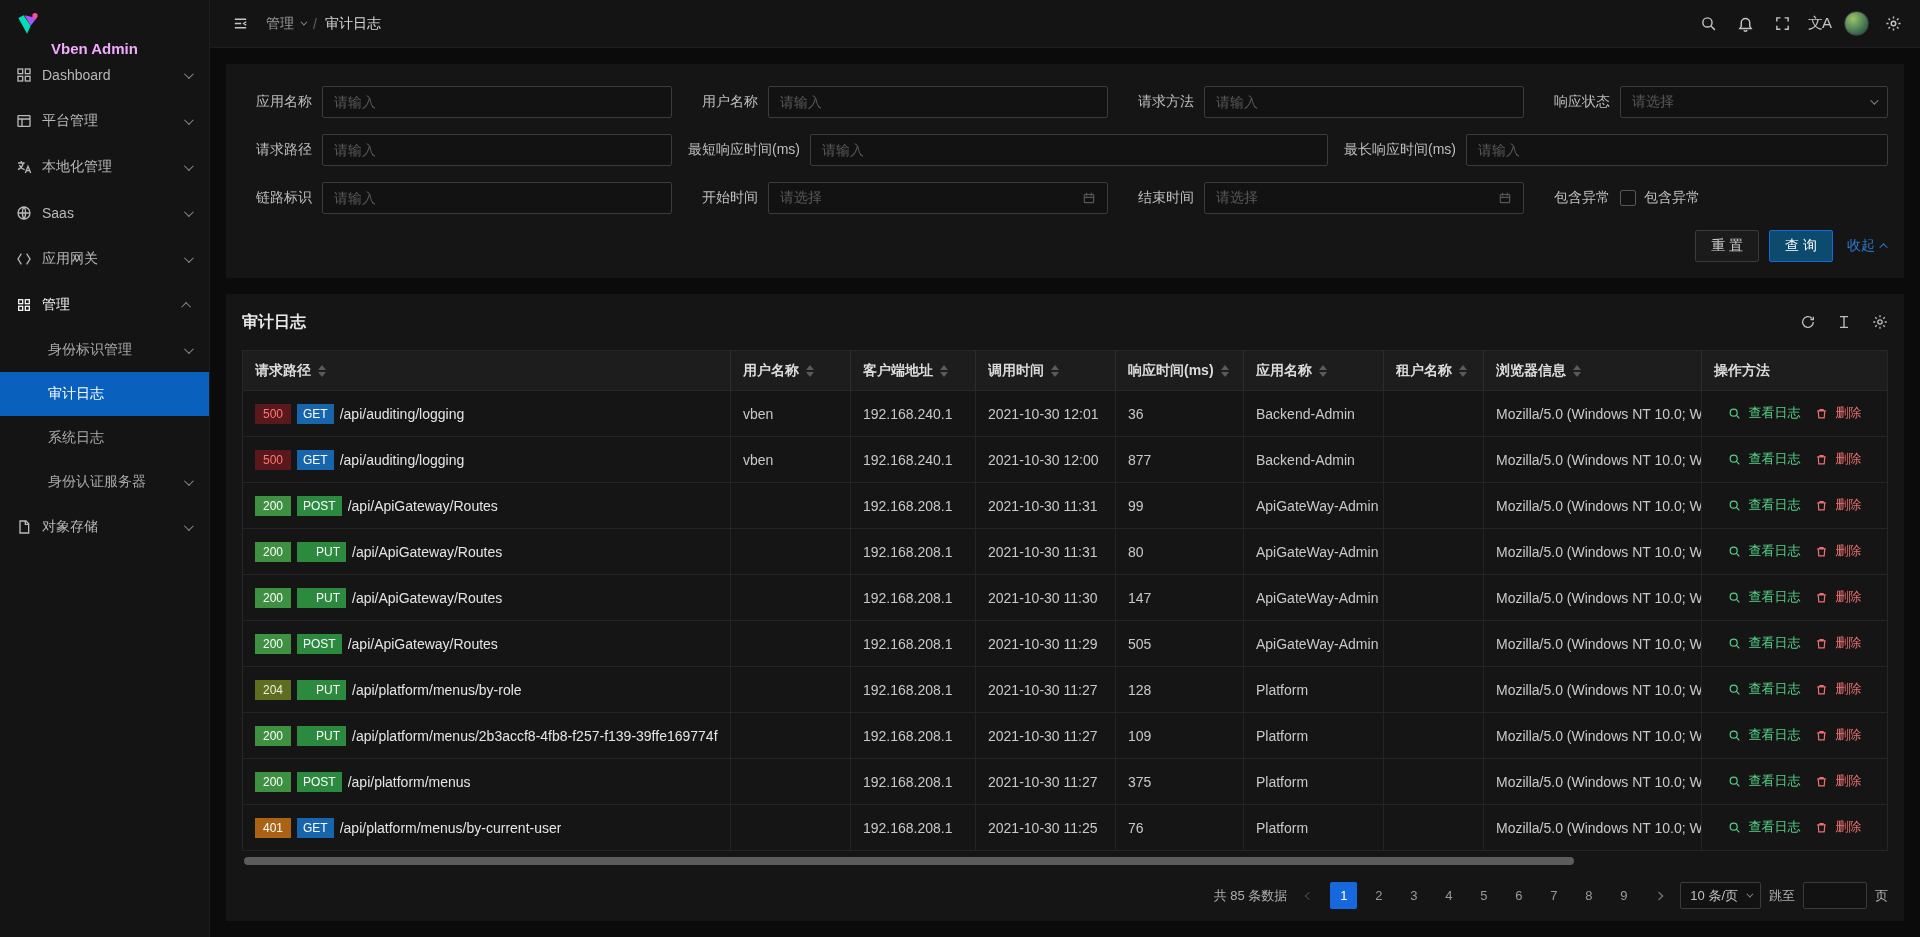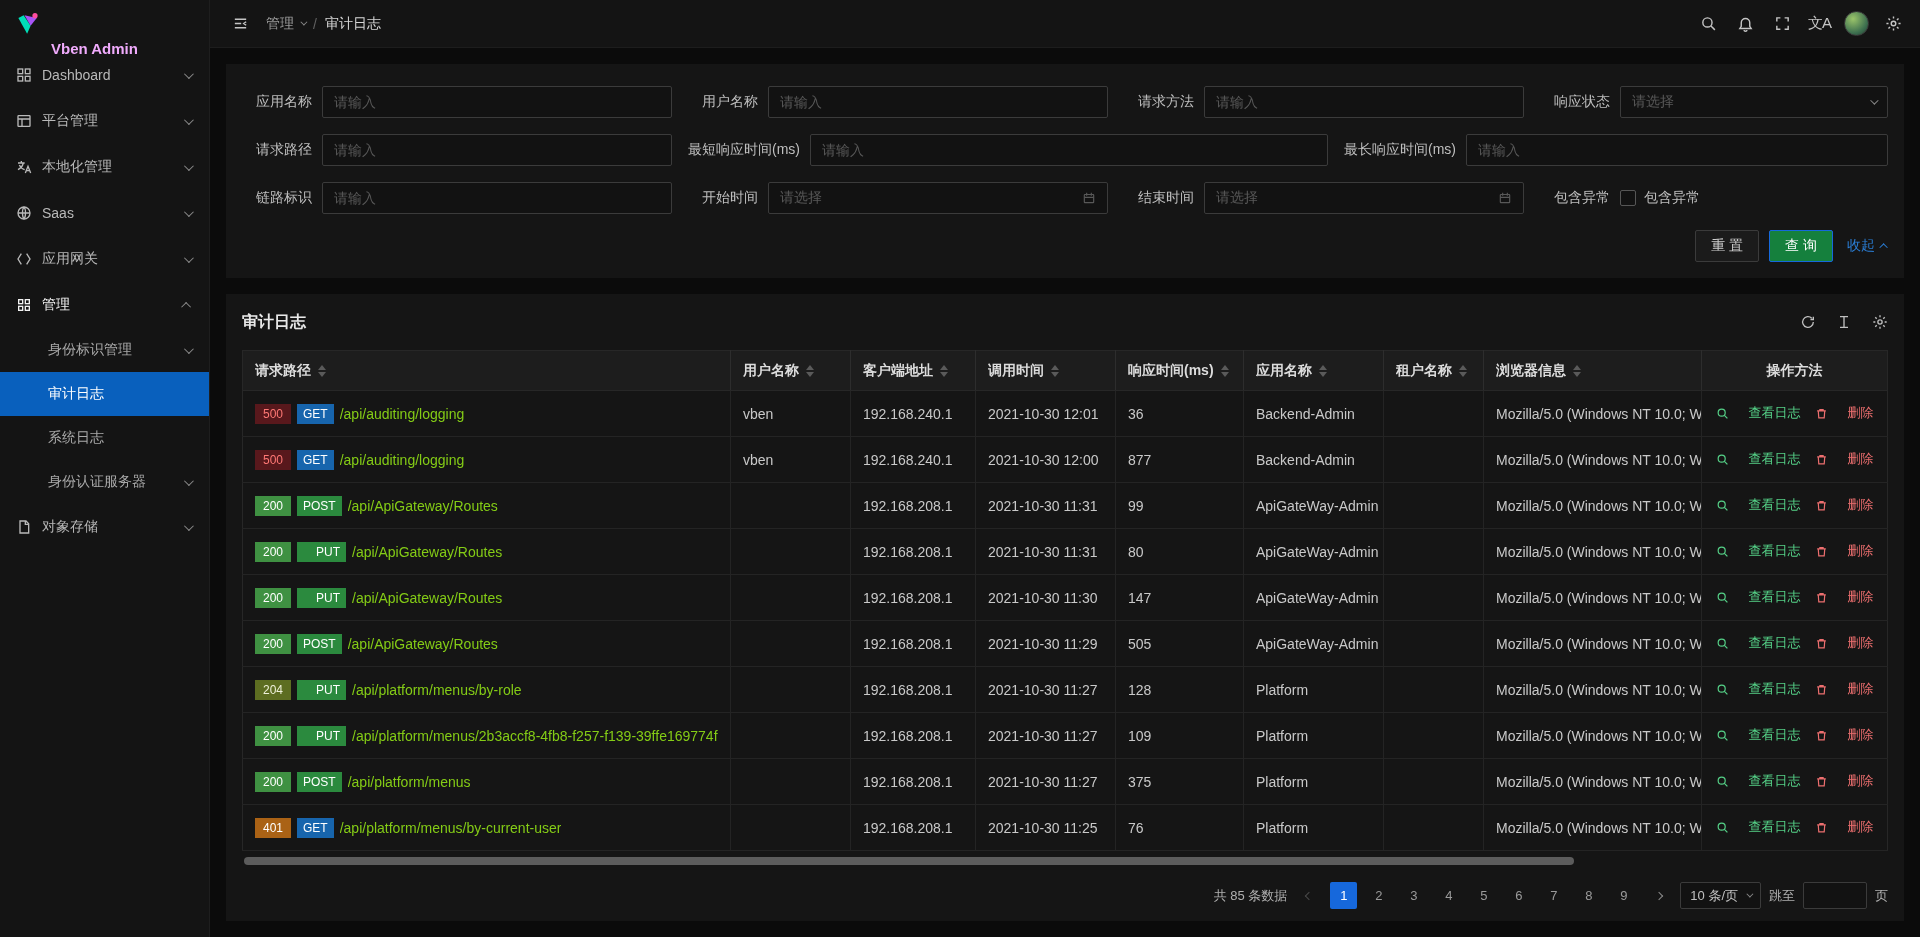--- a/index.html
+++ b/index.html
@@ -59,54 +59,54 @@
   .inp { flex: 1; height: 32px; background: #121212; border: 1px solid #3b3b3b; border-radius: 2px; padding: 0 11px; color: #cfcfcf; font-size: 14px; outline: none; min-width: 0; font-family: inherit; }
   .inp::placeholder { color: #585858; }
   .fakeinp { flex: 1; height: 32px; background: #121212; border: 1px solid #3b3b3b; border-radius: 2px; padding: 0 11px; display: flex; align-items: center; cursor: pointer; min-width: 0; }
   .fakeinp .ph { color: #585858; flex: 1; white-space: nowrap; overflow: hidden; }
   .fakeinp .chev { width: 6px; height: 6px; }
   .fakeinp svg { width: 14px; height: 14px; color: #585858; flex: none; }
   .cb { width: 16px; height: 16px; border: 1px solid #565656; border-radius: 2px; background: #121212; cursor: pointer; flex: none; }
   .cb-lb { margin-left: 8px; color: #bfbfbf; white-space: nowrap; }
   .factions { display: flex; justify-content: flex-end; align-items: center; gap: 10px; margin-top: 6px; }
   .btn { height: 32px; padding: 0 15px; border-radius: 2px; border: 1px solid #3b3b3b; background: #1b1b1b; color: #cfcfcf; font-size: 14px; cursor: pointer; font-family: inherit; }
-  .btn.primary { background: #15803d; border-color: #1668dc; color: #fff; }
+  .btn.primary { background: #0c4a6e; border-color: #1668dc; color: #fff; }
   .collapse-link { display: inline-flex; align-items: center; gap: 7px; color: #2a7dd4; cursor: pointer; margin-left: 4px; }
   .collapse-link .chev { border-color: #2a7dd4; width: 6px; height: 6px; }
 
   
   .table-panel { flex: 1; display: flex; flex-direction: column; min-height: 0; padding: 0 16px 12px 16px; }
   .phead { height: 56px; flex: none; display: flex; align-items: center; }
   .ptitle { font-size: 16px; font-weight: bold; color: #e8e8e8; }
   .ptools { margin-left: auto; display: flex; align-items: center; gap: 20px; color: #c0c0c0; }
   .ptools svg { width: 16px; height: 16px; cursor: pointer; display: block; }
 
   table { width: 100%; border-collapse: collapse; table-layout: fixed; border: 1px solid #272727; }
   thead th { background: #1d1d1d; height: 40px; font-weight: 600; color: #dcdcdc; text-align: left; padding: 0 12px; border-right: 1px solid #2d2d2d; border-bottom: 1px solid #272727; }
-  thead th:last-child { border-right: none; text-align: center; }
+  thead th:last-child { border-right: none; text-align: left; }
   .thc { display: flex; align-items: center; }
   .thc span { white-space: nowrap; overflow: hidden; }
   .sorter { display: inline-flex; flex-direction: column; gap: 2px; margin-left: 7px; cursor: pointer; flex: none; }
   .sorter i { width: 0; height: 0; border-left: 4px solid transparent; border-right: 4px solid transparent; }
   .sorter .up { border-bottom: 5px solid #5a5a5a; }
   .sorter .dn { border-top: 5px solid #5a5a5a; }
   tbody td { height: 45px; padding: 0 12px; border-right: 1px solid #242424; border-bottom: 1px solid #242424; color: #c9c9c9; white-space: nowrap; overflow: hidden; }
   tbody td:last-child { border-right: none; }
   .c-path { display: flex; align-items: center; gap: 6px; height: 45px; }
   .tag { flex: none; display: inline-block; min-width: 36px; text-align: center; padding: 2px 6px; border-radius: 0; font-size: 12px; line-height: 16px; }
   .st-500 { background: #58181c; color: #ff7875; }
   .st-200 { background: #3f9142; color: #fff; }
   .st-204 { background: #5d6d21; color: #eef0d8; }
   .st-401 { background: #aa6215; color: #fff; }
   .m-get  { background: #1765ad; color: #fff; }
   .m-post { background: #2b8a3e; color: #fff; }
   .m-put  { background: #2b8a3e; color: #fff; padding-left: 19px; }
-  .pth { color: #84cc16; overflow: hidden; text-overflow: clip; }
+  .pth { color: #e5e5e5; overflow: hidden; text-overflow: clip; }
   .c-act { text-align: center; }
-  .act { display: inline-flex; align-items: center; gap: 20px; cursor: pointer; font-size: 13px; }
+  .act { display: inline-flex; align-items: center; gap: 8px; cursor: pointer; font-size: 13px; }
   .act svg { width: 13px; height: 13px; }
   .act.view { color: #55d187; margin-right: 14px; }
   .act.del { color: #ed6f6f; }
 
   .hscroll { height: 8px; margin: 6px 2px 0 2px; flex: none; }
   .hscroll .thumb { width: 81%; height: 8px; background: #5c5c5c; border-radius: 4px; }
 
   
   .pager { margin-top: auto; padding-top: 14px; display: flex; justify-content: flex-end; align-items: center; gap: 8px; color: #b0b0b0; font-size: 13px; flex: none; }
   .pg { min-width: 27px; height: 27px; border: none; background: transparent; color: #9a9a9a; border-radius: 2px; font-size: 13px; cursor: pointer; display: flex; align-items: center; justify-content: center; font-family: inherit; }

